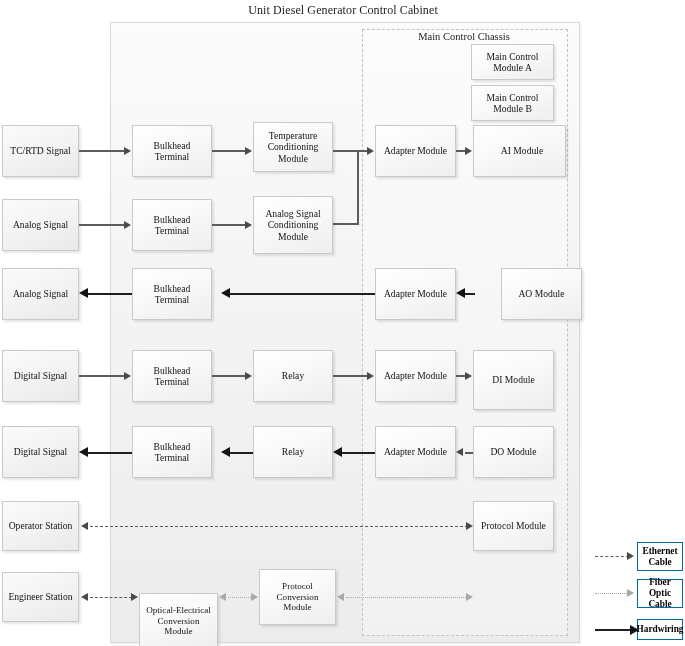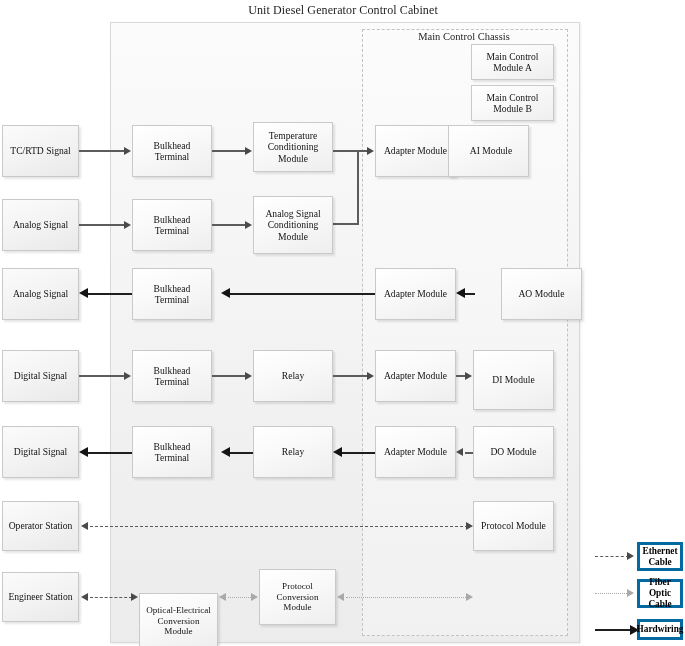--- a/index.html
+++ b/index.html
@@ -74,21 +74,21 @@
   .ar.r.dark{border-left-color:#141414;}
   .ar.l.dark{border-right-color:#141414;}
   .ar.r.lite{border-left-color:#a9a9a9;}
   .ar.l.lite{border-right-color:#a9a9a9;}
   .ar.r.big{border-left-width:9px;border-top-width:5.6px;border-bottom-width:5.6px;}
   .ar.l.big{border-right-width:9px;border-top-width:5.6px;border-bottom-width:5.6px;}
 
   
   .lgbox{
     position:absolute;box-sizing:border-box;
-    border:3px solid #0369a1;background:#ffffff;
+    border:1px solid #0369a1;background:#ffffff;
     display:flex;align-items:center;justify-content:center;text-align:center;
     font-size:9.3px;font-weight:bold;color:#000;line-height:1.15;
     font-family:"Liberation Serif","DejaVu Serif",serif;
   }
 </style>
 </head>
 <body>
 
 <div id="stage">
 
@@ -127,21 +127,21 @@
   <div class="ln h" style="left:333px;top:223.4px;width:26px;"></div>
   <div class="ln h" style="left:357px;top:150px;width:12px;"></div>
   <div class="ar r" style="left:367px;top:146.5px;"></div>
 
   <div class="box" style="left:375px;top:125px;width:81px;height:52px;">
     <span class="lbl">Adapter Module</span>
   </div>
   <div class="ln h" style="left:456px;top:150px;width:11px;"></div>
   <div class="ar r" style="left:465px;top:146.5px;"></div>
 
-  <div class="box" style="left:448px;top:125px;width:81px;height:52px;padding-left:8px;">
+  <div class="box" style="left:473px;top:125px;width:93px;height:52px;padding-left:8px;">
     <span class="lbl">AI Module</span>
   </div>
 
   <div class="box sig" style="left:2px;top:199px;width:77px;height:52px;">
     <span class="lbl">Analog Signal</span>
   </div>
   <div class="ln h" style="left:79px;top:224px;width:46px;"></div>
   <div class="ar r" style="left:124px;top:220.5px;"></div>
 
   <div class="box" style="left:132px;top:199px;width:80px;height:52px;">

